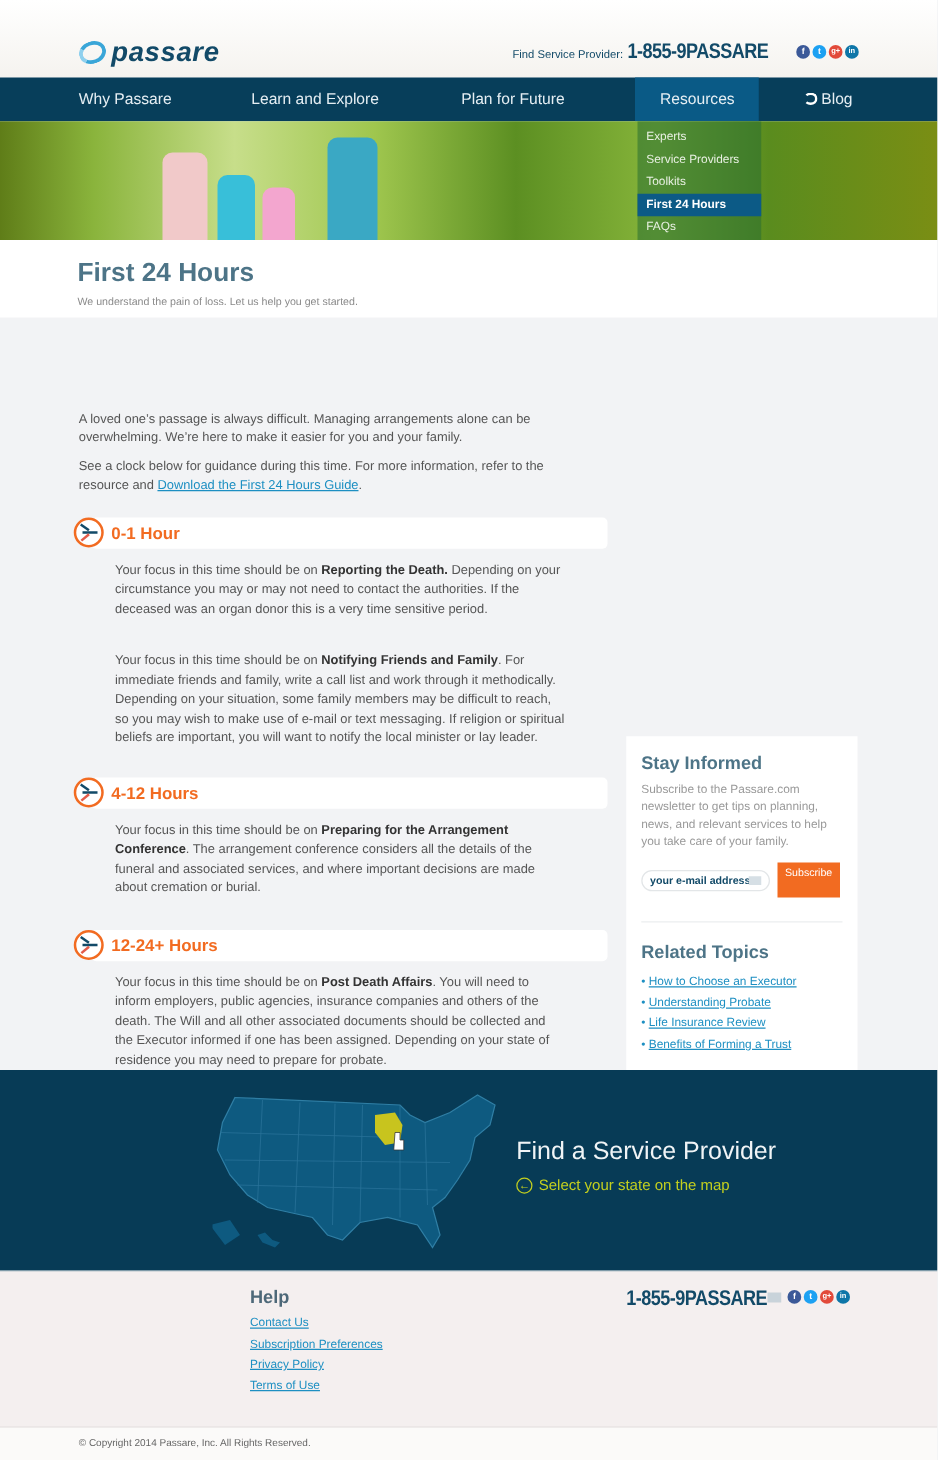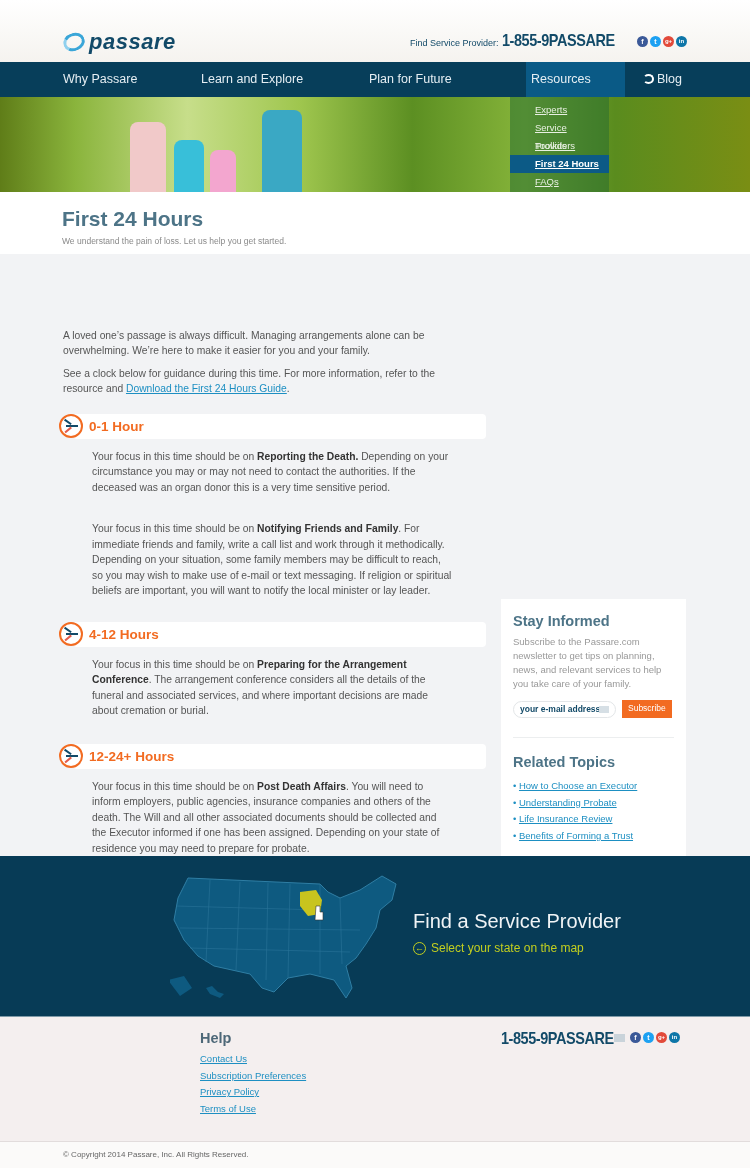--- a/index.html
+++ b/index.html
@@ -18,21 +18,21 @@
 
   .nav { height: 35px; background: #073e5a; display: flex; position: relative; }
   .nav-item { color: #e5eef3; font-size: 12.5px; line-height: 35px; position: absolute; top: 0; }
   .nav-item.active { background: #0a5a86; }
   .blog-ring { display: inline-block; width: 11px; height: 10px; border: 2px solid #fff; border-radius: 50%; border-left-color: transparent; margin-right: 3px; vertical-align: -1px; }
 
   .hero { height: 95px; position: relative; overflow: hidden;
     background: linear-gradient(90deg, #5f7d18 0%, #8ab43c 10%, #c7de8a 25%, #9fc64e 40%, #5c8f22 55%, #86b43a 70%, #5a8c1e 82%, #7a8e14 100%); }
   .person { position: absolute; bottom: 0; border-radius: 8px 8px 0 0; }
   .dropdown { position: absolute; left: 510px; top: 0; width: 99px; height: 95px; background: rgba(40,110,50,0.55); padding-top: 4px; }
-  .dd-item { font-size: 9.5px; color: #e8f0e2; height: 18px; line-height: 18px; padding-left: 25px; text-decoration: underline; }
+  .dd-item { font-size: 9.5px; color: #e8f0e2; height: 18px; line-height: 18px; padding-left: 7px; }
   .dd-item.active { background: #0c5a86; color: #fff; font-weight: bold; }
 
   .title-area { height: 62px; background: #fff; padding: 15px 0 0 62px; }
   .page-title { font-size: 21px; font-weight: bold; color: #4d7487; }
   .page-sub { font-size: 8.5px; color: #8a8a8a; margin-top: 5px; }
 
   .content { display: flex; height: 602px; align-items: flex-end; }
   .main { width: 501px; padding: 13px 0 0 63px; background: #f2f3f5; }
   .p { font-size: 10.3px; line-height: 15.5px; color: #555; margin-bottom: 7px; width: 400px; }
   .section { margin-top: 13px; }
@@ -45,21 +45,21 @@
   .sec-title { position: relative; z-index: 1; color: #f26b21; font-size: 13.5px; font-weight: bold; margin-left: 6px; }
   .sec-body { font-size: 10.3px; line-height: 15.5px; color: #555; margin: 10px 0 0 29px; width: 360px; }
   .sec-body b { color: #333; margin-top: 44px; }
 
   .sidebar { width: 185px; background: #fff; padding: 14px 12px 12px 12px; }
   .side-title { font-size: 14.5px; font-weight: bold; color: #4d7487; }
   .side-text { font-size: 9.5px; line-height: 14px; color: #999; margin-top: 6px; }
   .sub-row { display: flex; align-items: center; margin-top: 9px; }
   .email-in { width: 103px; height: 17px; border: 1px solid #e3e6e8; border-radius: 9px; font-size: 8.5px; font-weight: bold; color: #124a68; padding-left: 6px; line-height: 15px; position: relative; background: #fff; }
   .email-in .env { position: absolute; right: 6px; top: 4px; width: 10px; height: 7px; background: #d6dfe5; }
-  .sub-btn { margin-left: 6px; background: #f26b21; color: #fff; font-size: 8.5px; padding: 0 6px; height: 18px; line-height: 17px; }
+  .sub-btn { margin-left: 6px; background: #f26b21; color: #fff; font-size: 8.5px; padding: 0 6px; height: 28px; line-height: 17px; }
   .side-divider { height: 1px; background: #eceeef; margin: 19px 0 16px; }
   .rel-list { margin-top: 8px; }
   .rel-item { font-size: 9.5px; line-height: 16.5px; color: #1d8fc2; }
   .side-right { width: 64px; background: #f2f3f5; }
 
   .map-band { height: 160px; background: #073b56; position: relative; }
   .usmap { position: absolute; left: 170px; top: 14px; }
   .find-title { position: absolute; left: 413px; top: 54px; font-size: 20px; color: #f0f4f6; }
   .find-sub { position: absolute; left: 413px; top: 85px; font-size: 12px; color: #c3cf1f; display: flex; align-items: center; }
   .arrow-circle { width: 13px; height: 13px; border: 1.5px solid #c3cf1f; border-radius: 50%; font-size: 9px; text-align: center; line-height: 10px; margin-right: 5px; }
@@ -90,21 +90,21 @@
       <span class="soc" style="background:#e24a3a;font-size:6px">g+</span>
       <span class="soc" style="background:#0e76a8;font-size:6px">in</span>
     </div>
   </div>
 </div>
 
 <div class="nav">
   <span class="nav-item" style="left:63px">Why Passare</span>
   <span class="nav-item" style="left:201px">Learn and Explore</span>
   <span class="nav-item" style="left:369px">Plan for Future</span>
-  <span class="nav-item active" style="left:526px;width:99px;padding-left:5px">Resources</span>
+  <span class="nav-item active" style="left:508px;width:99px;padding-left:20px">Resources</span>
   <span class="nav-item" style="left:643px"><span class="blog-ring"></span><span>Blog</span></span>
 </div>
 
 <div class="hero">
   <div class="person" style="left:130px;width:36px;height:70px;background:#f1c9c9"></div>
   <div class="person" style="left:174px;width:30px;height:52px;background:#38bfd9"></div>
   <div class="person" style="left:210px;width:26px;height:42px;background:#f3a6cf"></div>
   <div class="person" style="left:262px;width:40px;height:82px;background:#3aa8c4"></div>
   <div class="dropdown">
     <div class="dd-item">Experts</div>

